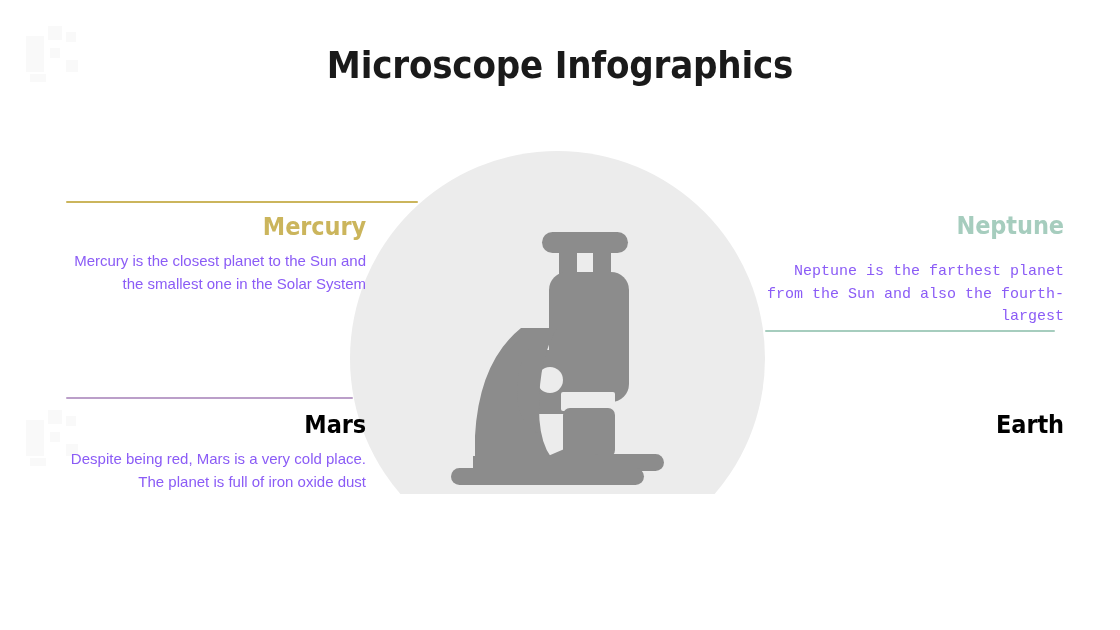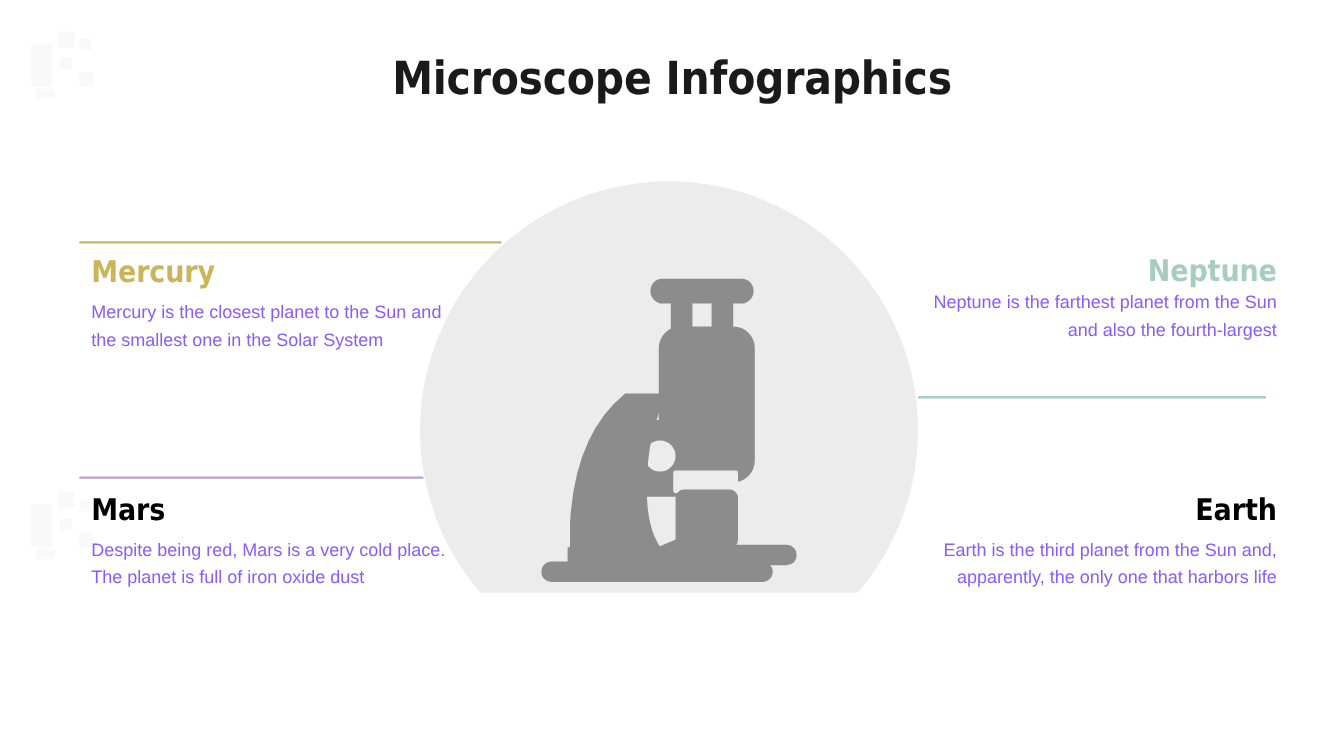--- a/index.html
+++ b/index.html
@@ -91,21 +91,21 @@
     left: 765px; top: 330px;  width: 290px;
     background: #a6cdbe;
   }
   #rule-earth {
     left: 682px; top: 533px;  width: 373px;
     background: #3aa98c;
   }
 
   
   .block { position: absolute; }
-  .block.left  { text-align: left;  left: 76px; width: 300px; }
+  .block.left  { text-align: right;  left: 66px; width: 300px; }
   .block.right { text-align: right; right: 56px; width: 300px; }
 
   .planet-name {
     font-size: 25px;
     line-height: 30px;
     font-weight: 700;
     letter-spacing: -0.1px;
     font-family: "DejaVu Sans Condensed", "Liberation Sans", sans-serif;
     font-stretch: condensed;
     margin: 0;
@@ -121,21 +121,21 @@
   #block-mercury { top: 212px; }
   #block-mercury .planet-name { color: #cbb55c; }
   #block-mercury .planet-desc { margin-top: 8px; }
 
   #block-mars { top: 410px; }
   #block-mars .planet-name { color: #000000; }
   #block-mars .planet-desc { margin-top: 8px; }
 
   #block-neptune { top: 211px; }
   #block-neptune .planet-name { color: #a6cdbe; }
-  #block-neptune .planet-desc { margin-top: 1px; }
+  #block-neptune .planet-desc { margin-top: 20px; font-family: Liberation Mono, monospace; }
 
   #block-earth { top: 410px; }
   #block-earth .planet-name { color: #000000; }
   #block-earth .planet-desc { margin-top: 8px; }
 </style>
 </head>
 <body>
 
 <div id="slide">
 
@@ -205,16 +205,15 @@
     <p class="planet-desc">Despite being red, Mars is a very cold place. The planet is full of iron oxide dust</p>
   </div>
 
   <div class="block right" id="block-neptune">
     <p class="planet-name">Neptune</p>
     <p class="planet-desc">Neptune is the farthest planet from the Sun and also the fourth-largest</p>
   </div>
 
   <div class="block right" id="block-earth">
     <p class="planet-name">Earth</p>
-    <p class="planet-desc">Earth is the third planet from the Sun and, apparently, the only one that harbors life</p>
   </div>
 
 </div>
 
 </body></html>

